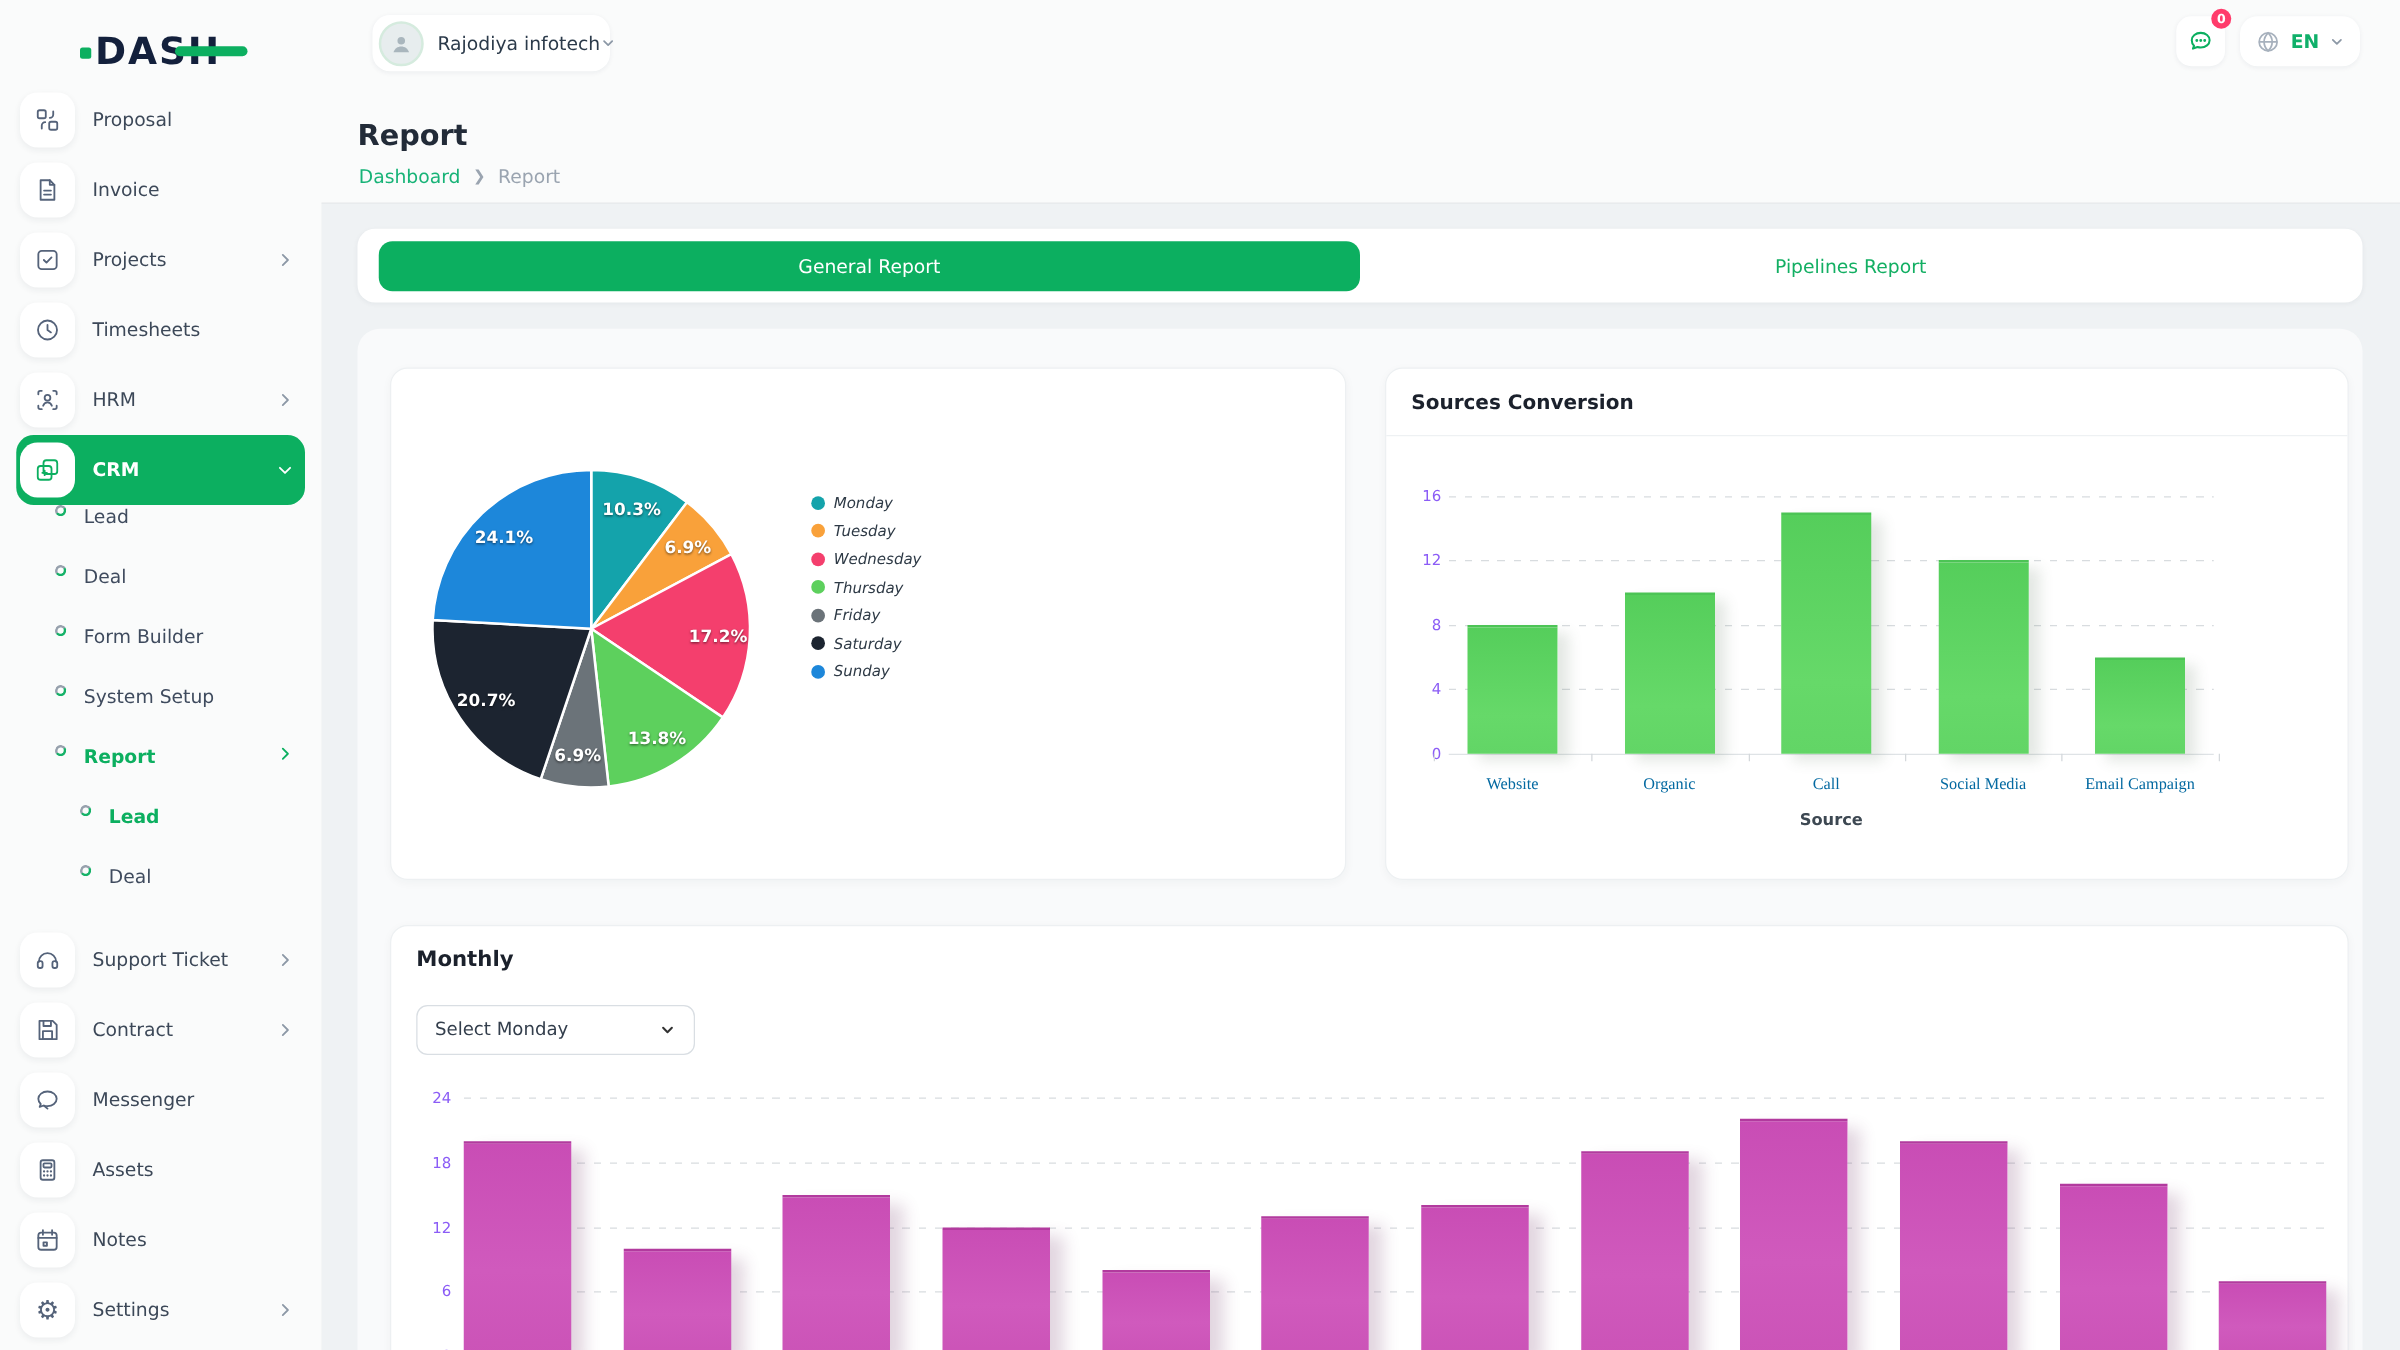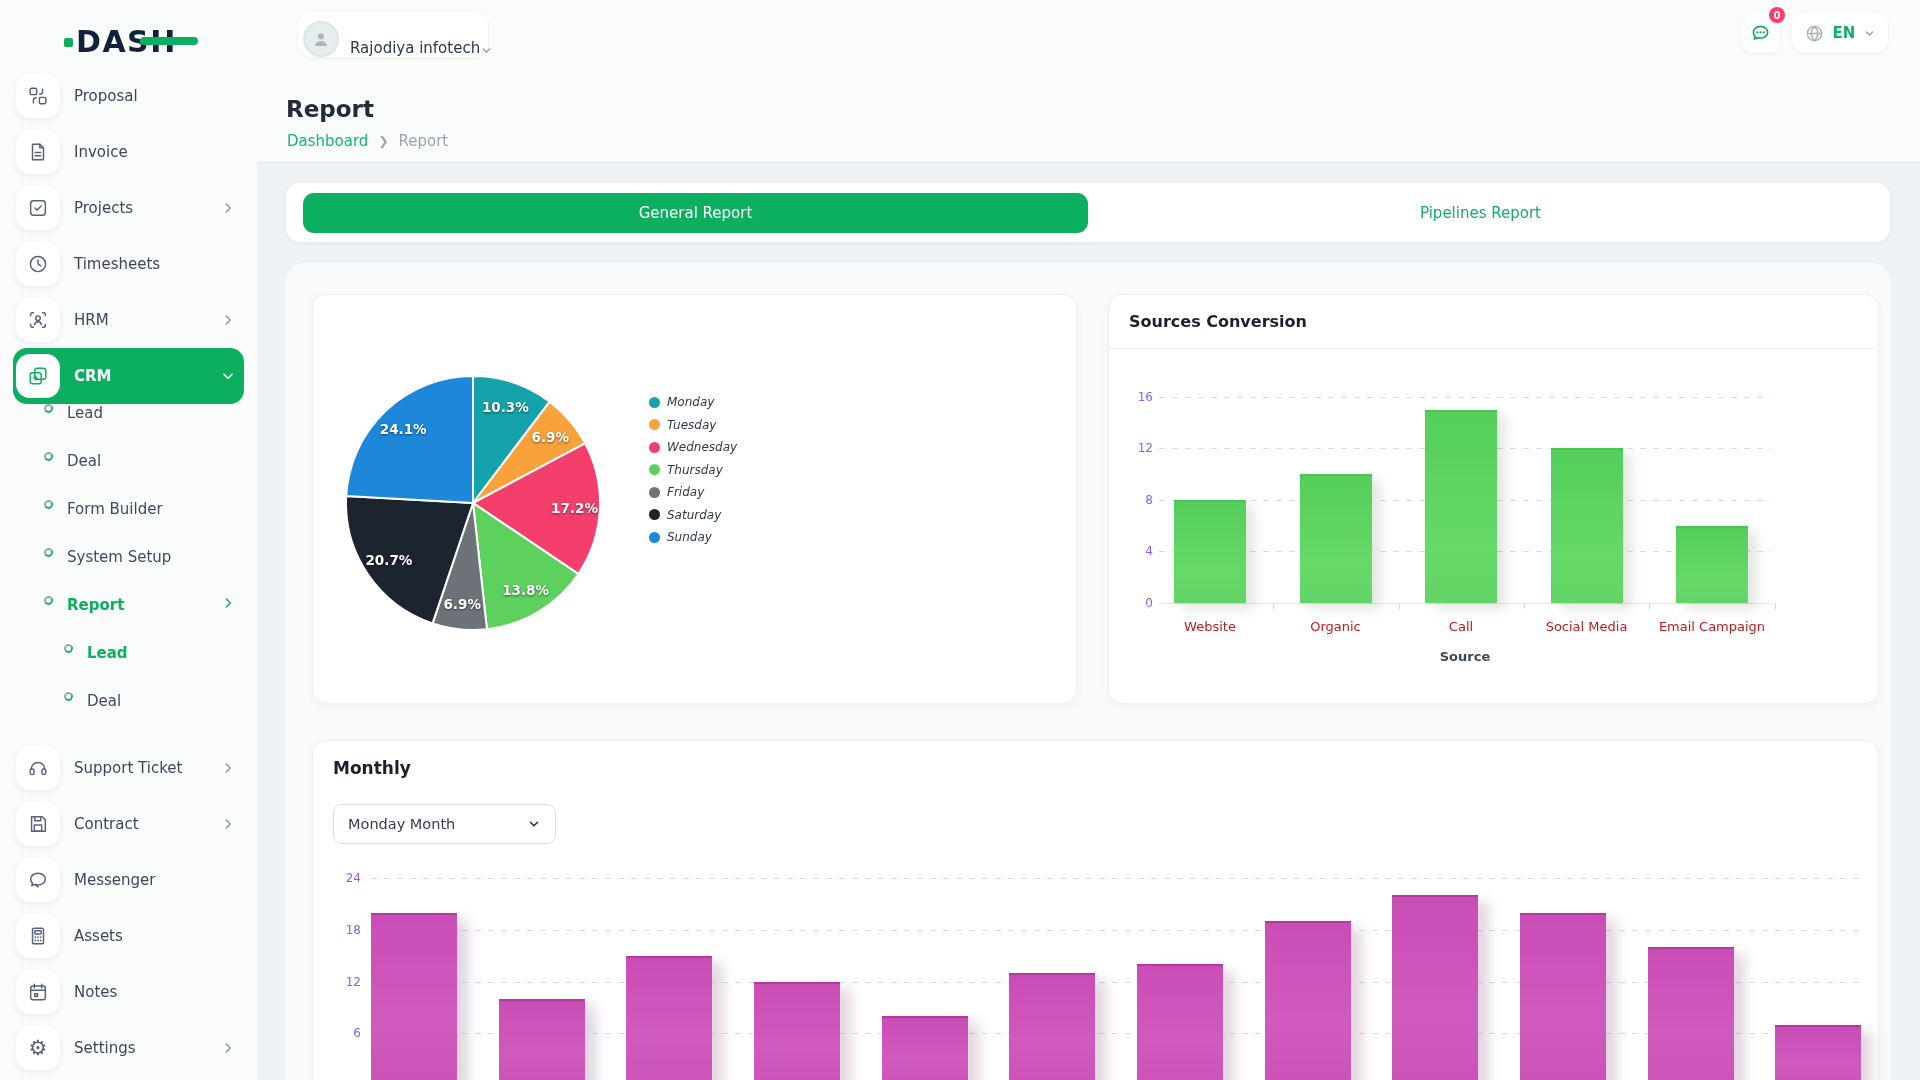--- a/index.html
+++ b/index.html
@@ -10,21 +10,21 @@
   
   #topbar { position:absolute; left:0; top:0; width:1920px; height:162px; background:#fafbfb; }
   #logo { position:absolute; left:66px; top:20px; width:140px; height:44px; }
   #logo .word { position:absolute; left:10px; top:4px; font-size:30px; font-weight:800;
     letter-spacing:1.5px; color:#13203c; }
   #logo .dot { position:absolute; left:-2px; top:18px; width:9px; height:9px; border-radius:2px; background:#0caf60; }
   #logo .bar { position:absolute; left:74px; top:17px; width:58px; height:8px; border-radius:4px; background:#0caf60; }
 
   .pill { position:absolute; background:#fff; border-radius:14px; box-shadow:0 1px 4px rgba(25,39,60,.06);
     display:flex; align-items:center; }
-  #company-pill { left:298px; top:12px; width:190px; height:45px; padding:0 12px 0 5px; cursor:pointer;align-items:flex-end; }
+  #company-pill { left:298px; top:12px; width:190px; height:45px; padding:0 12px 0 5px; cursor:pointer; }
   #company-avatar { width:36px; height:36px; border-radius:50%; background:#e7edee; border:2px solid #d5ebde;
     display:flex; align-items:center; justify-content:center; flex:0 0 auto; }
   #company-pill .name { flex:1; margin-left:11px; font-size:15px; color:#2b3a4a; white-space:nowrap; }
   .chev { color:#8c98a6; display:flex; align-items:center; }
 
   #chat-btn { left:1741px; top:13px; width:39px; height:40px; border-radius:12px; justify-content:center; cursor:pointer; }
   #chat-badge { position:absolute; right:-5px; top:-6px; min-width:16px; height:16px; border-radius:8px;
     background:#ff3b6b; color:#fff; font-size:10px; font-weight:700; display:flex; align-items:center;
     justify-content:center; padding:0 4px; }
   #lang-pill { left:1792px; top:13px; width:96px; height:40px; padding:0 12px; cursor:pointer; }
@@ -82,21 +82,21 @@
     border-radius:9px; background:#fff; display:flex; align-items:center; padding:0 14px; cursor:pointer; }
   #month-select .val { flex:1; font-size:14.5px; color:#333e4c; }
   #month-select .chev { color:#333; }
 
   
   .gridline { position:absolute; height:1px;
     background-image:repeating-linear-gradient(90deg,#d8dcdf 0 6px,transparent 6px 13px); }
   .baseline { position:absolute; height:1px; background:#dfe3e6; }
   .ytick { position:absolute; font-size:12px; color:#8b5cf6; text-align:right; width:36px; transform:translateY(-7px); }
   .xtick { position:absolute; width:1px; height:6px; background:#d4d8db; }
-  .catlbl { position:absolute; width:140px; text-align:center; font-size:13px; color:#b91c1c; transform:translateX(-70px); }
+  .catlbl { position:absolute; width:140px; text-align:center; font-size:13px; color:#0369a1; transform:translateX(-70px);font-family:Liberation Serif, serif; }
   .xlabel { position:absolute; font-size:13px; font-weight:700; color:#3d4852; transform:translateX(-50%); }
   .bar { position:absolute; }
   .bar.green { background:linear-gradient(180deg,#55ce5b 0%,#66d969 70%,#62d566 100%);
     border-top:2px solid #4cc455; box-shadow:9px 6px 10px rgba(90,110,90,.16); }
   .bar.pink { background:linear-gradient(180deg,#c94db5 0%,#d05abd 60%,#cb53b7 100%);
     border-top:2px solid #b23a9e; box-shadow:11px 7px 12px rgba(110,50,100,.20); }
 
   #pie-wrap { position:absolute; left:20px; top:68px; width:280px; height:280px; }
   #pie-legend { position:absolute; left:336px; top:96px;font-style:italic; }
   .leg-item { display:flex; align-items:center; height:22.5px; }
@@ -426,21 +426,21 @@
       <div class="catlbl" style="left:352px;top:324px">Call</div>
       <div class="catlbl" style="left:477.5px;top:324px">Social Media</div>
       <div class="catlbl" style="left:603px;top:324px">Email Campaign</div>
       <div class="xlabel" style="left:356px;top:354px">Source</div>
     </div>
 </div>
 
 <div id="card-monthly" class="card">
   <div id="monthly-title">Monthly</div>
   <div id="month-select">
-    <span class="val">Monday Month</span>
+    <span class="val">Select Monday</span>
     <span class="chev">
       <svg width="14" height="14" viewBox="0 0 24 24" fill="none" stroke="currentColor" stroke-width="2.8" stroke-linecap="round" stroke-linejoin="round">
           <path d="M6 9l6 6 6-6"></path>
         </svg>
     </span>
   </div>
   <div id="monthly-plot">
       <div class="ytick" style="left:12px;top:344px">0</div>
       <div class="gridline" style="left:58px;top:292.28px;width:1492px"></div>
       <div class="ytick" style="left:12px;top:292.28px">6</div>

